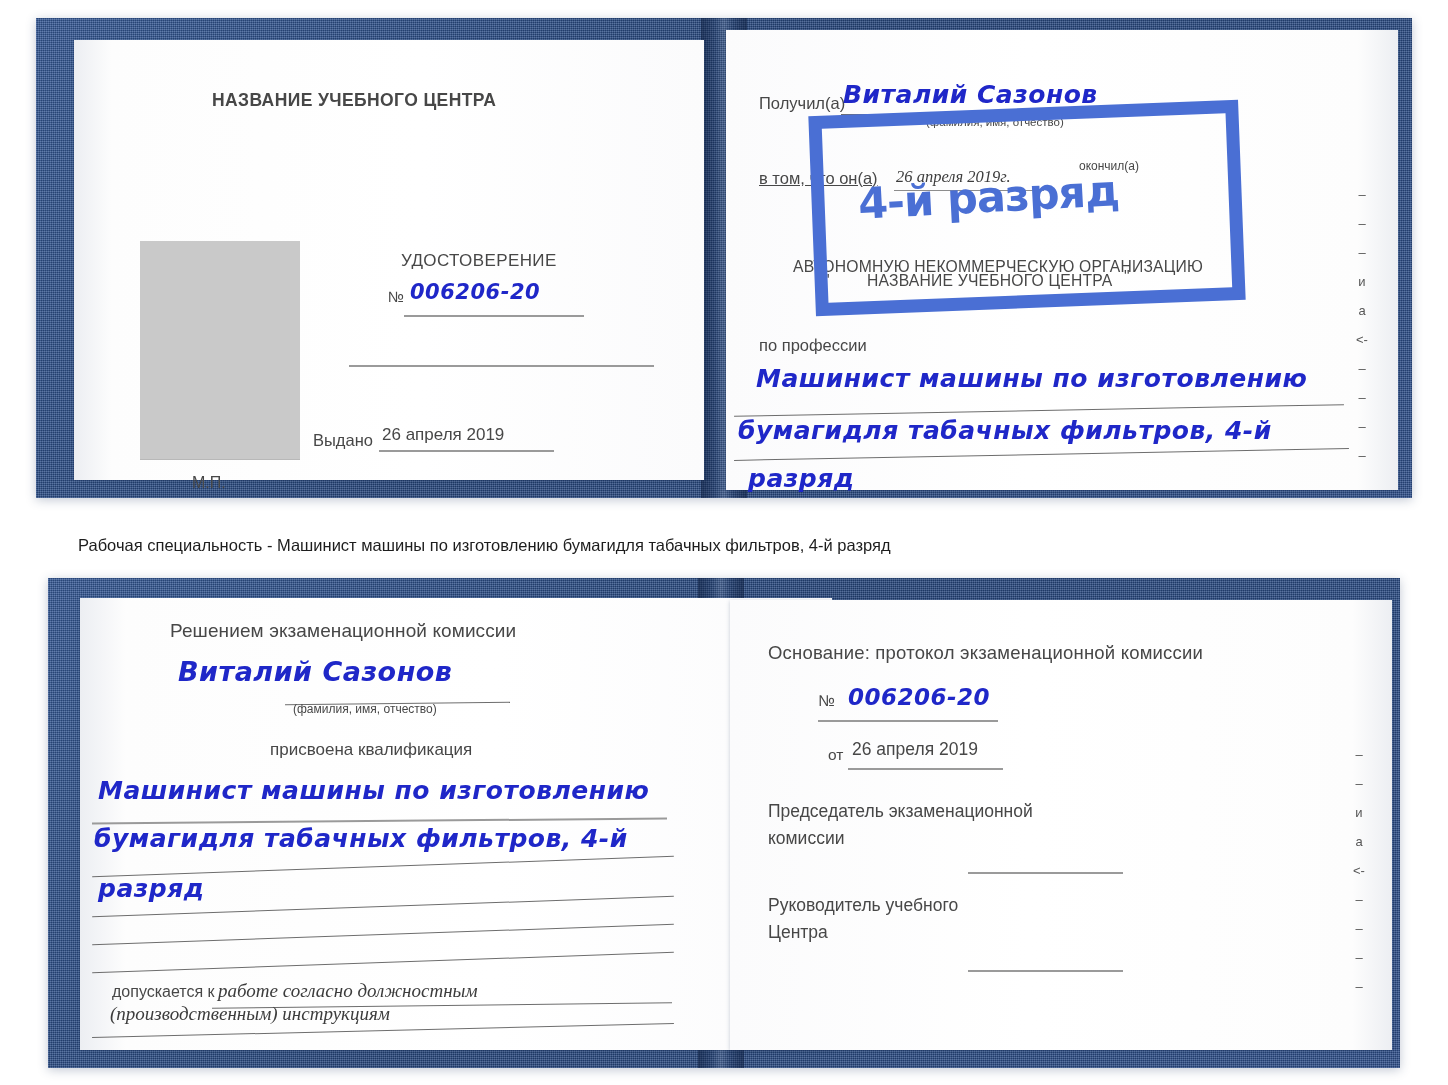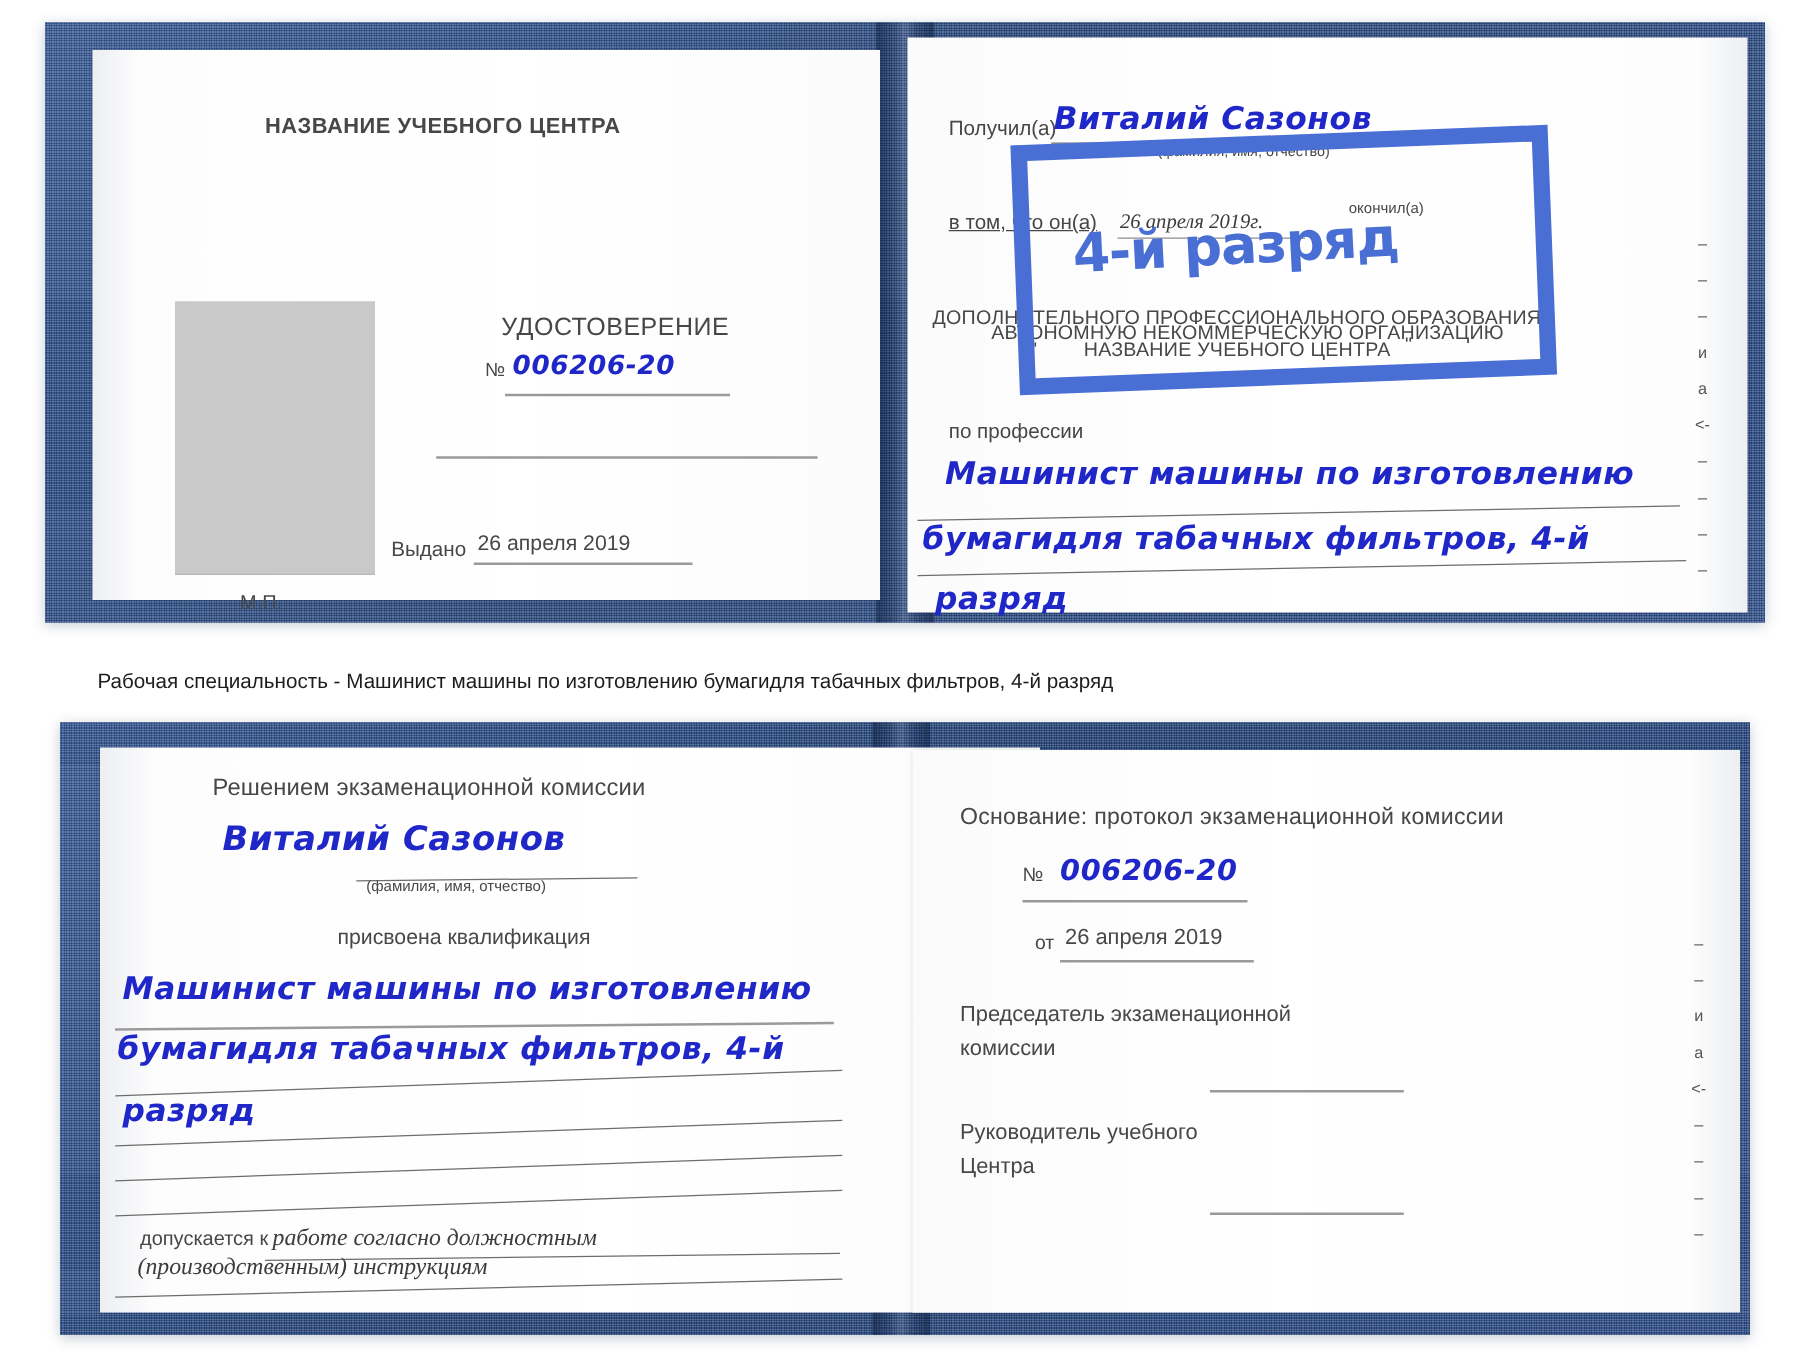--- a/index.html
+++ b/index.html
@@ -131,21 +131,21 @@
 
 <div class="book top">
   <div class="spine"></div>
 
   <div class="page shadowed t-left-page">
 
     <div class="abs prn" style="left:138px;top:50px;font-size:17.5px;font-weight:bold;letter-spacing:.4px;">НАЗВАНИЕ УЧЕБНОГО ЦЕНТРА</div>
 
     <div class="photo" style="left:66px;top:201px;width:160px;height:218px;"></div>
 
-    <div class="abs prn" style="left:327px;top:211px;font-size:20px;letter-spacing:.4px;">УДОСТОВЕРЕНИЕ</div>
+    <div class="abs prn" style="left:327px;top:211px;font-size:17px;letter-spacing:.4px;">УДОСТОВЕРЕНИЕ</div>
 
     <div class="abs prn" style="left:314px;top:248px;font-size:15px;">№</div>
     <div class="abs hand" style="left:336px;top:240px;font-size:21px;">006206-20</div>
     <div class="rule" style="left:330px;top:275px;width:180px;"></div>
 
     <div class="rule" style="left:275px;top:325px;width:305px;"></div>
 
     <div class="abs prn" style="left:239px;top:391px;font-size:16.5px;">Выдано</div>
     <div class="abs prn" style="left:308px;top:385px;font-size:17px;">26 апреля 2019</div>
     <div class="rule" style="left:305px;top:410px;width:175px;"></div>
@@ -160,21 +160,20 @@
     <div class="rule dark" style="left:115px;top:84px;width:245px;"></div>
     <div class="abs prn" style="left:200px;top:86px;font-size:11.5px;">(фамилия, имя, отчество)</div>
     <div class="rule thin" style="left:425px;top:74px;width:14px;"></div>
 
     <div class="abs prn" style="left:33px;top:139px;font-size:16.5px;text-decoration:underline;">в том, что он(а)</div>
     <div class="abs ital" style="left:170px;top:137px;font-size:16.5px;text-align:right;">26 апреля 2019г.</div>
     <div class="rule thin" style="left:168px;top:160px;width:150px;"></div>
     <div class="abs prn" style="left:353px;top:129px;font-size:12px;">окончил(а)</div>
 
     <div class="abs prn" style="left:67px;top:190px;font-size:15.7px;letter-spacing:.2px;margin-top:38px;">АВТОНОМНУЮ НЕКОММЕРЧЕСКУЮ ОРГАНИЗАЦИЮ</div>
-    <div class="abs prn" style="left:20px;top:216px;font-size:15.7px;letter-spacing:.2px;">ДОПОЛНИТЕЛЬНОГО ПРОФЕССИОНАЛЬНОГО ОБРАЗОВАНИЯ</div>
     <div class="abs prn" style="left:98px;top:242px;font-size:15.7px;">"</div>
     <div class="abs prn" style="left:141px;top:242px;font-size:15.7px;letter-spacing:.2px;">НАЗВАНИЕ УЧЕБНОГО ЦЕНТРА</div>
     <div class="abs prn" style="left:398px;top:238px;font-size:15.7px;">"</div>
 
     <div class="abs prn" style="left:33px;top:306px;font-size:16.5px;">по профессии</div>
 
     <div class="abs hand" style="left:30px;top:334px;font-size:25px;">Машинист машины по изготовлению</div>
     <div class="rule thin" style="left:8px;top:380px;width:610px;transform:rotate(-1.1deg);background:#6d6d6d;"></div>
     <div class="abs hand" style="left:12px;top:386px;font-size:25px;">бумагидля табачных фильтров, 4-й</div>
     <div class="rule thin" style="left:8px;top:424px;width:615px;transform:rotate(-1.1deg);background:#6d6d6d;"></div>

